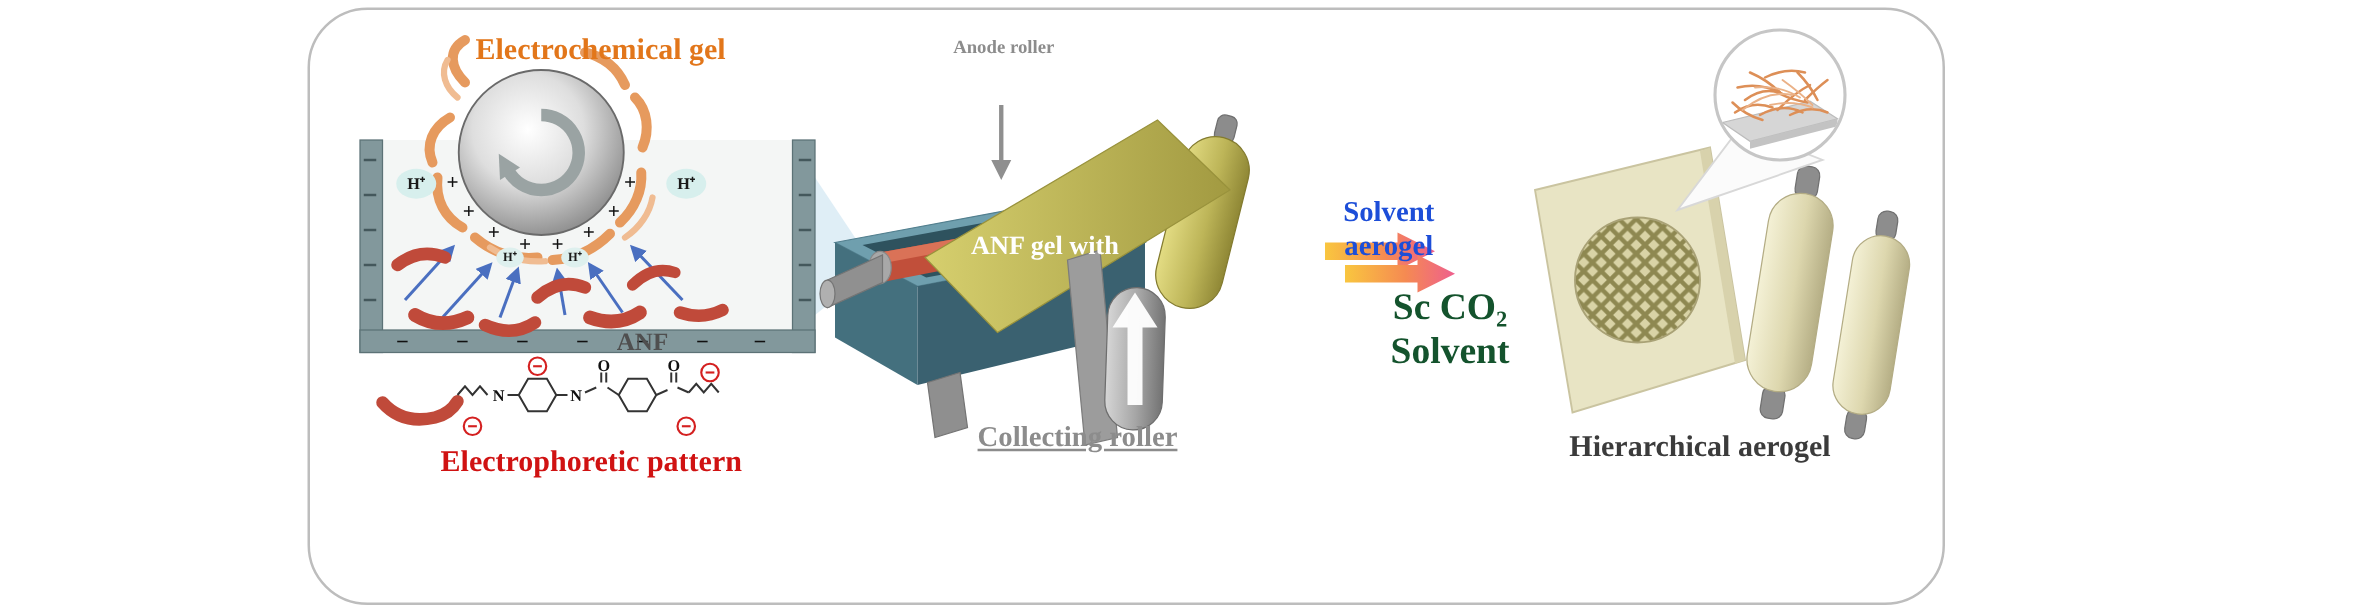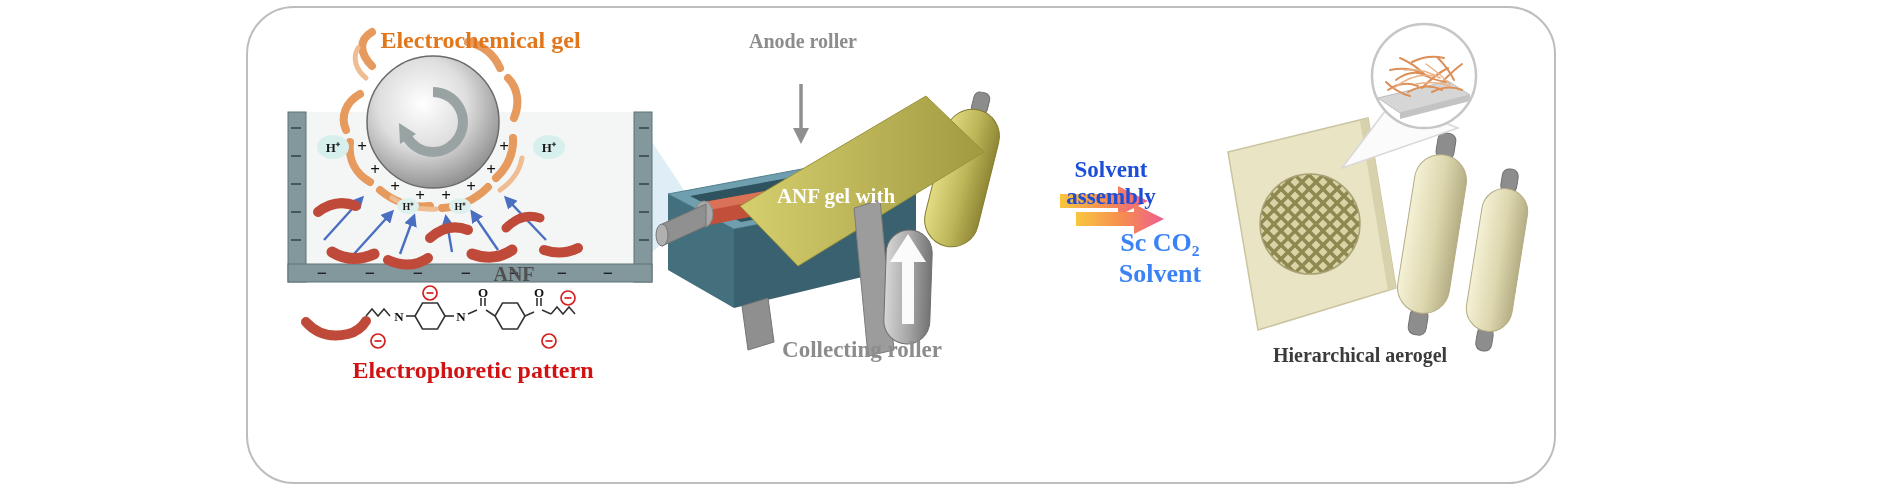--- a/index.html
+++ b/index.html
@@ -6,26 +6,26 @@
   .canvas{position:relative;width:1897px;height:490px;background:#ffffff;overflow:hidden;
           font-family:"Liberation Serif",serif;}
   .panel{position:absolute;left:246px;top:6px;width:1306px;height:474px;
          border:2px solid #bdbdbd;border-radius:48px;background:#ffffff;z-index:1;}
   svg.art{position:absolute;left:0;top:0;z-index:2;}
   .lbl{position:absolute;z-index:5;font-family:"Liberation Serif",serif;font-weight:700;
        text-align:center;line-height:1.18;white-space:nowrap;}
   #lbl-electrochemical{left:338px;top:26px;width:205px;color:#e2761a;font-size:24px;margin-left:40px;}
   #lbl-electrophoretic{left:328px;top:356px;width:290px;color:#d01212;font-size:24px;}
   #lbl-anf{left:484px;top:219px;width:60px;color:#4f4f4f;font-size:20px;margin-top:44px;}
-  #lbl-anode{left:688px;top:30px;width:230px;color:#8c8c8c;font-size:20px;}
+  #lbl-anode{left:688px;top:30px;width:230px;color:#8c8c8c;font-size:15px;}
   #lbl-film{left:770px;top:184px;width:132px;color:#ffffff;font-size:21px;}
-  #lbl-collecting{left:762px;top:336px;width:200px;color:#8c8c8c;font-size:23px;}
+  #lbl-collecting{left:762px;top:336px;width:200px;color:#8c8c8c;font-size:23px;text-decoration:underline;}
   #lbl-solvent{left:1046px;top:156px;width:130px;color:#1d4ed8;font-size:23px;}
-  #lbl-drying{left:1100px;top:228px;width:120px;color:#3b82f6;font-size:26px;}
-  #lbl-hier{left:1240px;top:344px;width:240px;color:#3b3b3b;font-size:20px;}
+  #lbl-drying{left:1100px;top:228px;width:120px;color:#14532d;font-size:30px;}
+  #lbl-hier{left:1240px;top:344px;width:240px;color:#3b3b3b;font-size:24px;}
   svg text{font-family:"Liberation Serif",serif;}
   .plus{font-size:17px;font-weight:700;fill:#101010;text-anchor:middle;dominant-baseline:central;}
   .minus{font-size:18px;font-weight:700;fill:#101010;text-anchor:middle;dominant-baseline:central;}
   .hplus-big{font-size:13px;font-weight:700;fill:#1a1a1a;text-anchor:middle;dominant-baseline:central;}
   .hplus-small{font-size:10px;font-weight:700;fill:#1a1a1a;text-anchor:middle;dominant-baseline:central;}
   .atom{font-size:13px;font-weight:600;fill:#101010;text-anchor:middle;dominant-baseline:central;}
 </style>
 </head>
 <body>
 
@@ -297,21 +297,21 @@
   </div>
 
   <div class="lbl" id="lbl-film">ANF gel with</div>
 
   <div class="lbl" id="lbl-anf">ANF</div>
 
   <div class="lbl" id="lbl-collecting">Collecting roller</div>
 
   <div class="lbl" id="lbl-solvent">
     <div>Solvent</div>
-    <div>assembly</div>
+    <div>aerogel</div>
   </div>
 
   <div class="lbl" id="lbl-drying">
     <div>Sc CO₂</div>
     <div>Solvent</div>
   </div>
 
   <div class="lbl" id="lbl-hier">Hierarchical aerogel</div>
 
   <div class="lbl" id="lbl-electrophoretic">Electrophoretic pattern</div>

